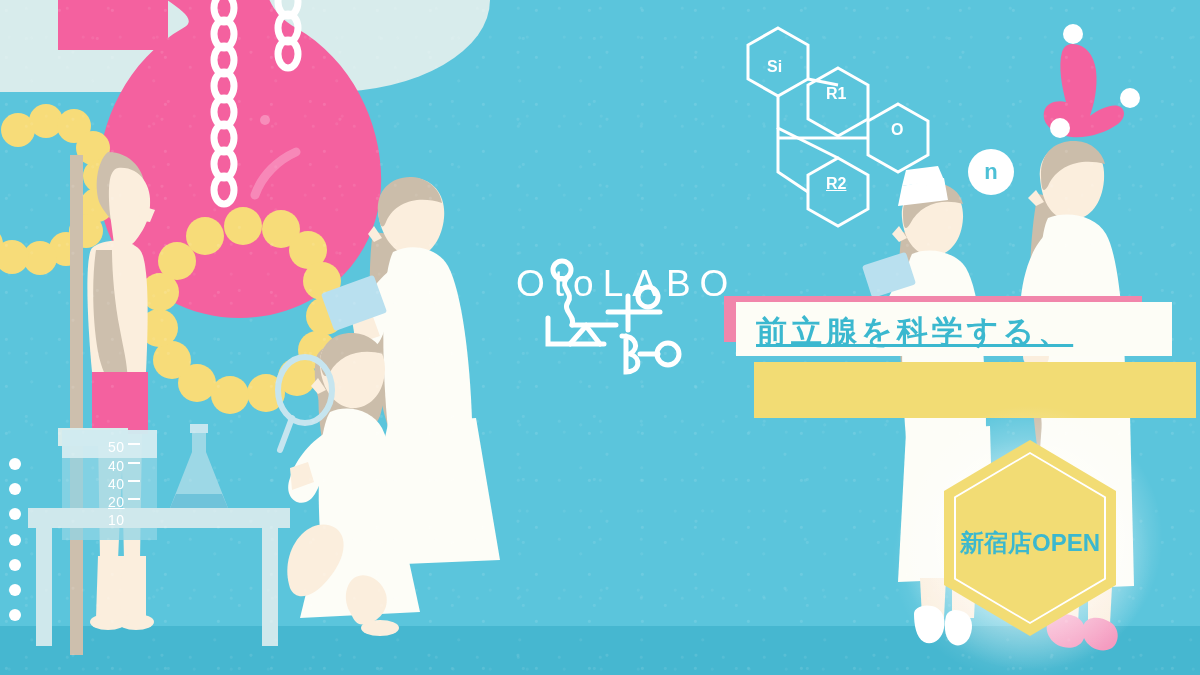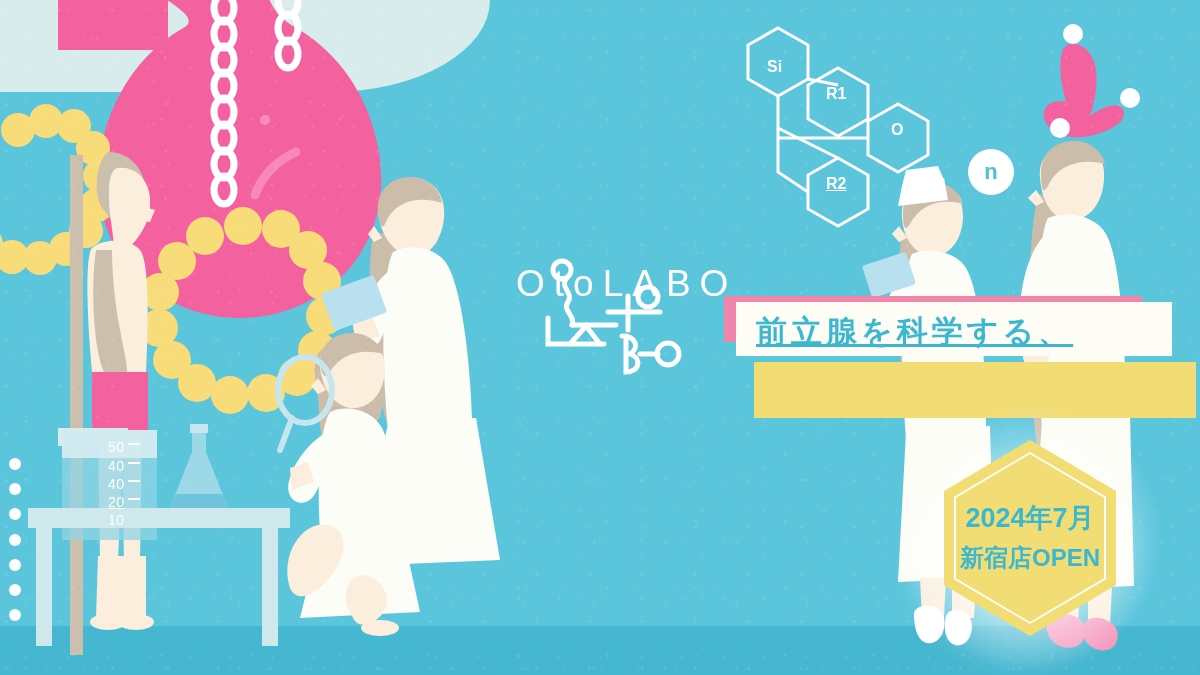--- a/index.html
+++ b/index.html
@@ -386,19 +386,18 @@
     <div class="yellowbar"></div>
     <div class="row r1">前立腺を科学する、</div>
   </div>
 
   <div class="hex-wrap">
     <div class="hex-glow"></div>
     <div class="hex">
       <div class="hex-inner"></div>
       <div class="hex-inner2"></div>
       <div class="hex-txt">
-        <div class="hex-l1">2024年7月</div>
         <div class="hex-l2">新宿店OPEN</div>
       </div>
     </div>
   </div>
 
 </div>
 
 </body></html>

